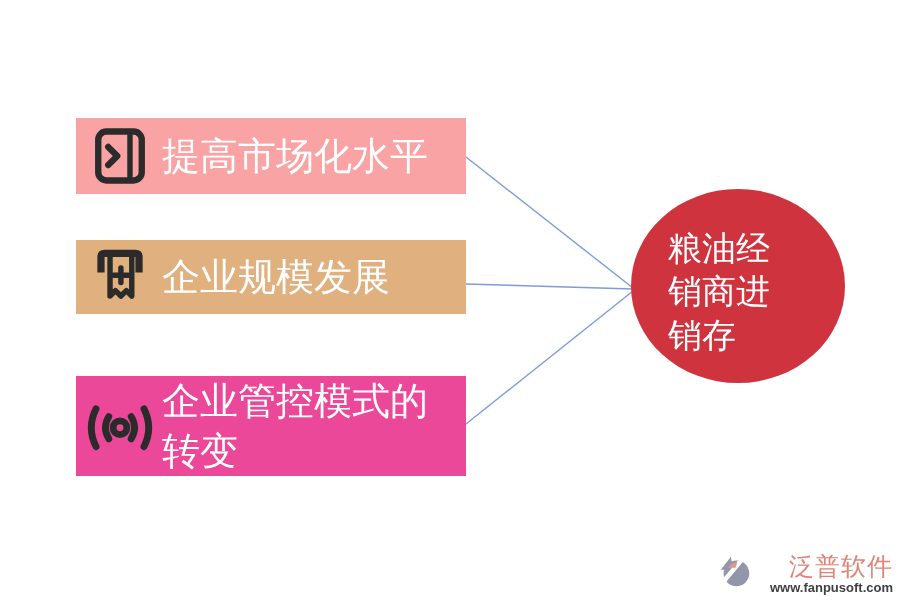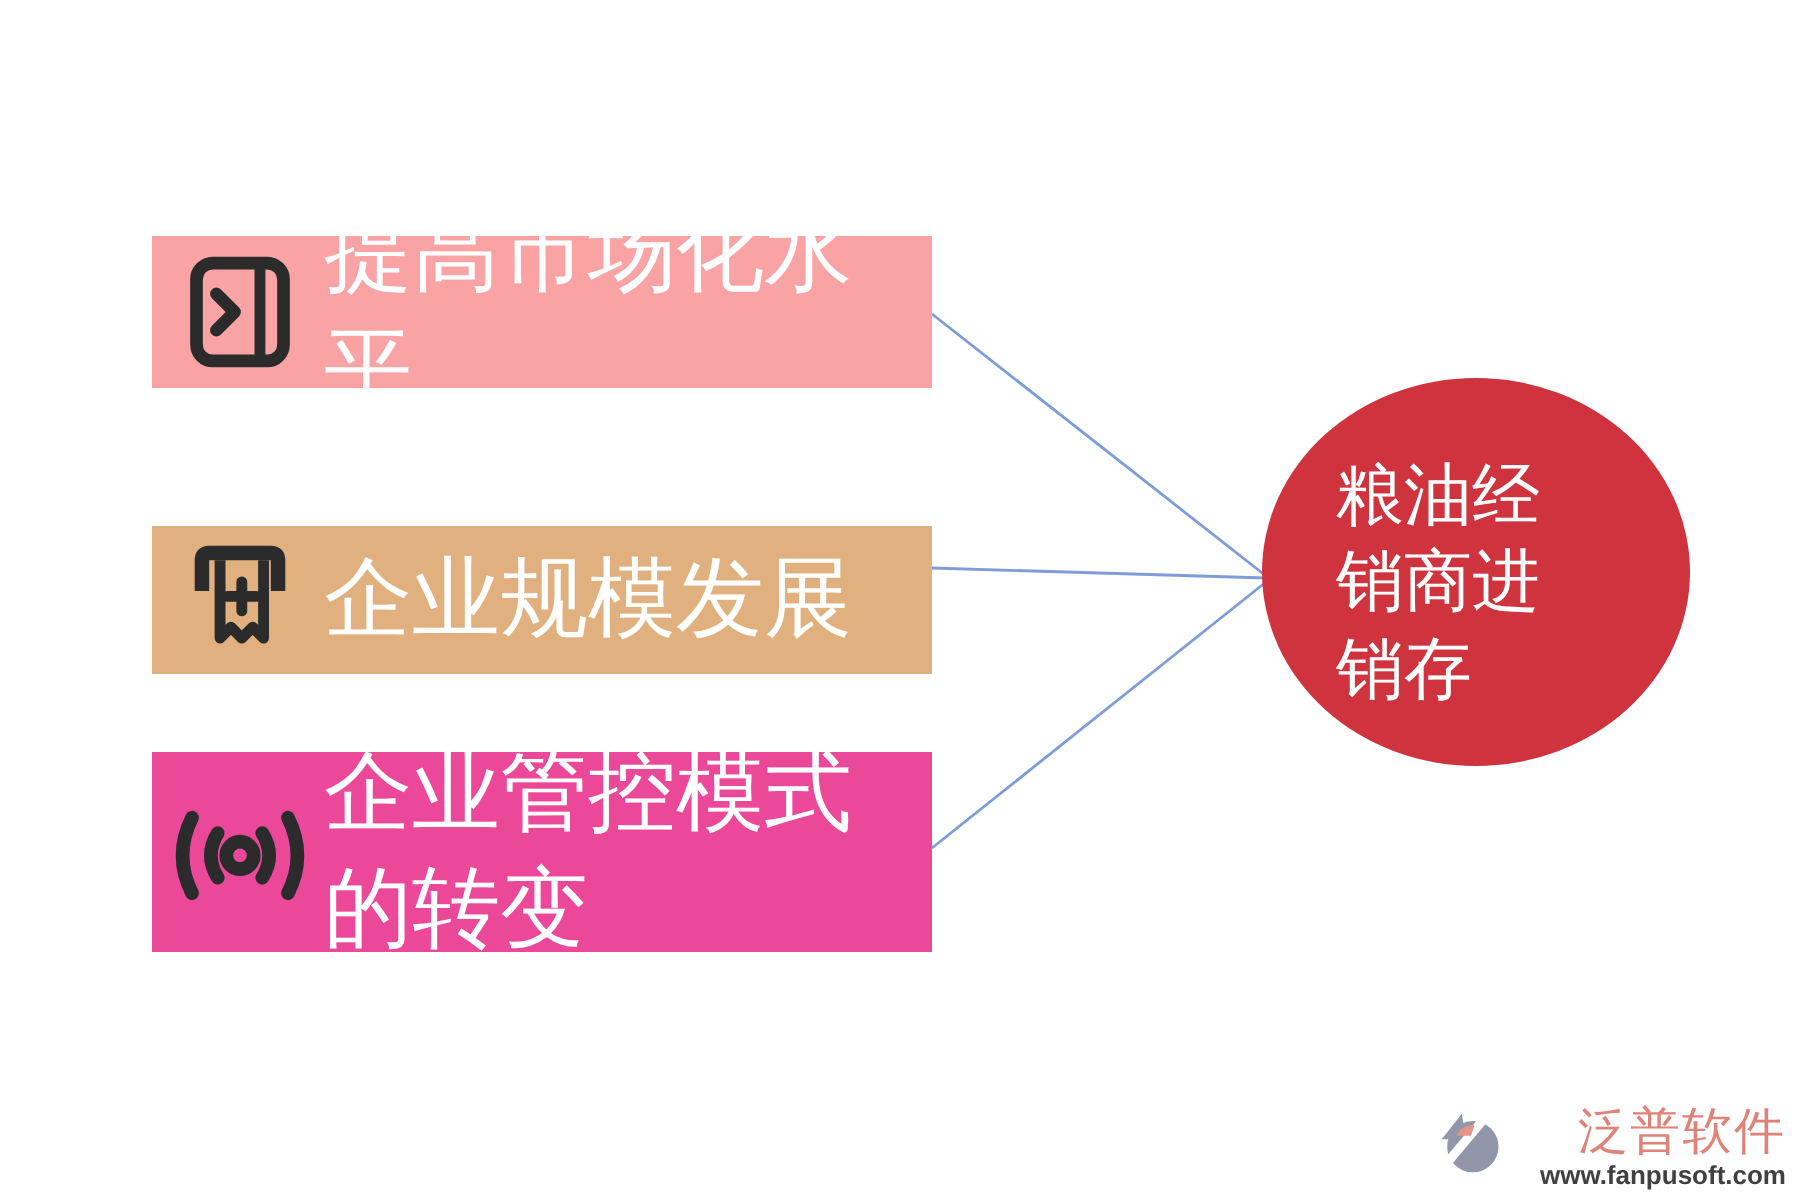--- a/index.html
+++ b/index.html
@@ -6,25 +6,25 @@
   .stage{
     position:relative;width:900px;height:600px;background:#ffffff;overflow:hidden;
     font-family:"Liberation Sans","DejaVu Sans",sans-serif;
   }
   .connectors{position:absolute;left:0;top:0;z-index:0;}
   .node{
     position:absolute;left:76px;width:390px;display:flex;align-items:center;
     box-sizing:border-box;padding-left:8px;z-index:1;color:#ffffff;
   }
   .node-1{top:118px;height:76px;background:#F9A3A4;}
-  .node-2{top:263px;height:74px;background:#E0B17F;}
+  .node-2{top:240px;height:74px;background:#E0B17F;}
   .node-3{top:376px;height:100px;background:#ec4899;}
   .icon-box{flex:0 0 72px;width:72px;display:flex;align-items:center;justify-content:center;}
   .node-label{
-    font-size:44px;line-height:1.32;margin-left:6px;max-width:300px;
+    font-size:38px;line-height:1.32;margin-left:6px;max-width:300px;
     word-break:break-all;overflow-wrap:anywhere;
   }
   .center-node{
     position:absolute;left:631px;top:189px;width:214px;height:194px;border-radius:50%;
     background:#CE333E;z-index:1;display:flex;align-items:center;box-sizing:border-box;
     padding-left:37px;
   }
   .center-label{
     color:#ffffff;font-size:34px;line-height:1.27;width:110px;
     word-break:break-all;overflow-wrap:anywhere;margin-top:12px;

